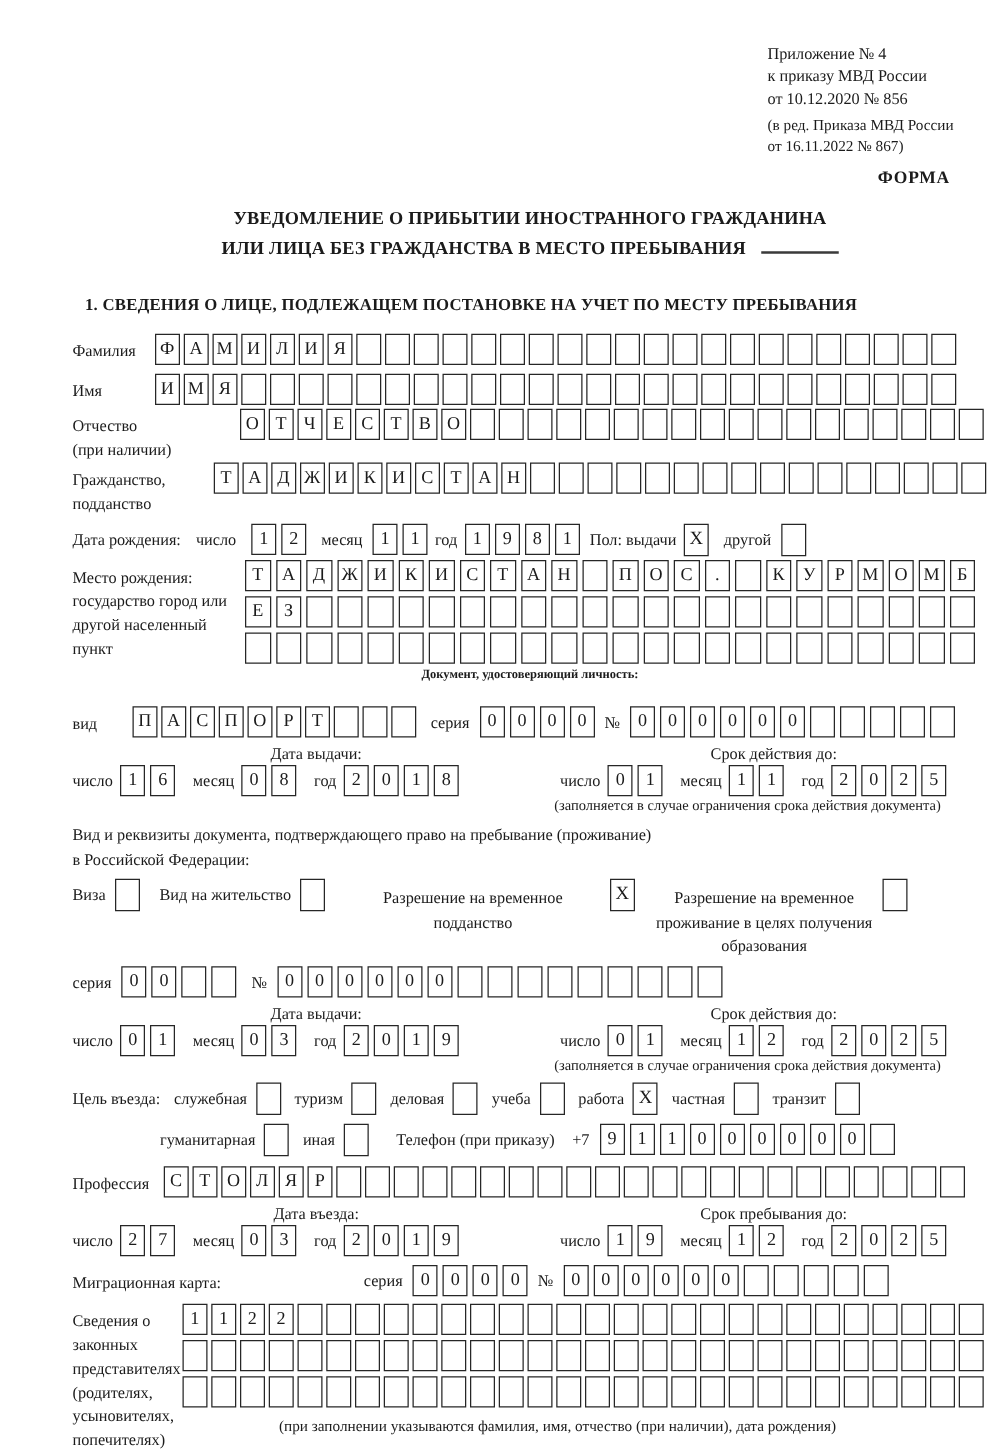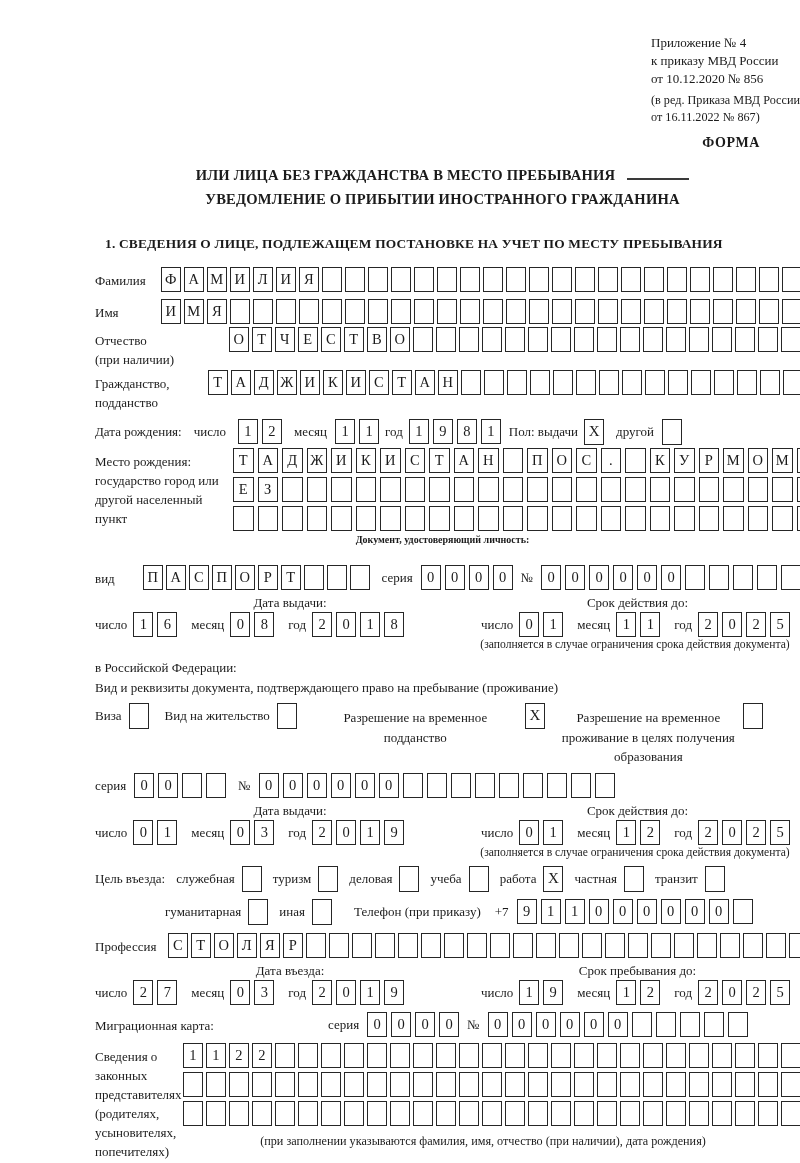--- a/index.html
+++ b/index.html
@@ -2,21 +2,21 @@
 <html><head>
 <meta charset="utf-8">
 <style>
   * { margin:0; padding:0; box-sizing:border-box; }
   html,body { background:#fff; }
   body {
     width:800px; height:1163px;
     font-family:"Liberation Serif","DejaVu Serif",serif;
     color:#1b1b1b; font-size:13px;
   }
-  .page { position:relative; width:800px; height:1163px; padding:34px 10px 0 95px; overflow:hidden; background:#fff; }
+  .page { position:relative; width:800px; height:1163px; padding:34px 10px 0 58px; overflow:hidden; background:#fff; }
 
   .appendix { margin-left:556px; width:185px; line-height:1.38; font-size:13px; }
   .appendix .gap { margin-top:4px; }
   .appendix .small { font-size:12.2px; }
 
   .forma { margin-top:10px; padding-right:30px; text-align:right; font-weight:bold; font-size:14px; letter-spacing:.6px; }
 
   .title { margin-top:13px; text-align:center; font-weight:bold; font-size:14.6px; line-height:1.62; letter-spacing:.2px; }
   .blank { display:inline-block; width:62px; height:13px; border-bottom:2.6px solid #3a3a3a; margin-left:12px; }
 
@@ -91,22 +91,22 @@
     <div>Приложение № 4</div>
     <div>к приказу МВД России</div>
     <div>от 10.12.2020 № 856</div>
     <div class="gap small">(в ред. Приказа МВД России</div>
     <div class="small">от 16.11.2022 № 867)</div>
   </div>
 
   <div class="forma">ФОРМА</div>
 
   <div class="title">
+    <div>УВЕДОМЛЕНИЕ О ПРИБЫТИИ ИНОСТРАННОГО ГРАЖДАНИНА</div>
     <div><span>ИЛИ ЛИЦА БЕЗ ГРАЖДАНСТВА В МЕСТО ПРЕБЫВАНИЯ</span><span class="blank"></span></div>
-    <div>УВЕДОМЛЕНИЕ О ПРИБЫТИИ ИНОСТРАННОГО ГРАЖДАНИНА</div>
   </div>
 
   <div class="sec">1. СВЕДЕНИЯ О ЛИЦЕ, ПОДЛЕЖАЩЕМ ПОСТАНОВКЕ НА УЧЕТ ПО МЕСТУ ПРЕБЫВАНИЯ</div>
 
   <div class="row mt15">
     <div class="lbl w66">Фамилия</div>
     <div class="boxes">
         <span class="box">Ф</span>
         <span class="box">А</span>
         <span class="box">М</span>
@@ -449,22 +449,22 @@
           <span class="box">2</span>
           <span class="box">0</span>
           <span class="box">2</span>
           <span class="box">5</span>
         </div>
     </div>
   </div>
   <div class="dr-note">(заполняется в случае ограничения срока действия документа)</div>
 
   <div class="intro">
+    <div>Вид и реквизиты документа, подтверждающего право на пребывание (проживание)</div>
     <div>в Российской Федерации:</div>
-    <div>Вид и реквизиты документа, подтверждающего право на пребывание (проживание)</div>
   </div>
 
   <div class="opts">
     <div class="opt">
       <span class="opt-lbl">Виза</span>
       <span class="cb"></span>
     </div>
     <span class="sep"></span>
     <div class="opt">
       <span class="opt-lbl">Вид на жительство</span>

